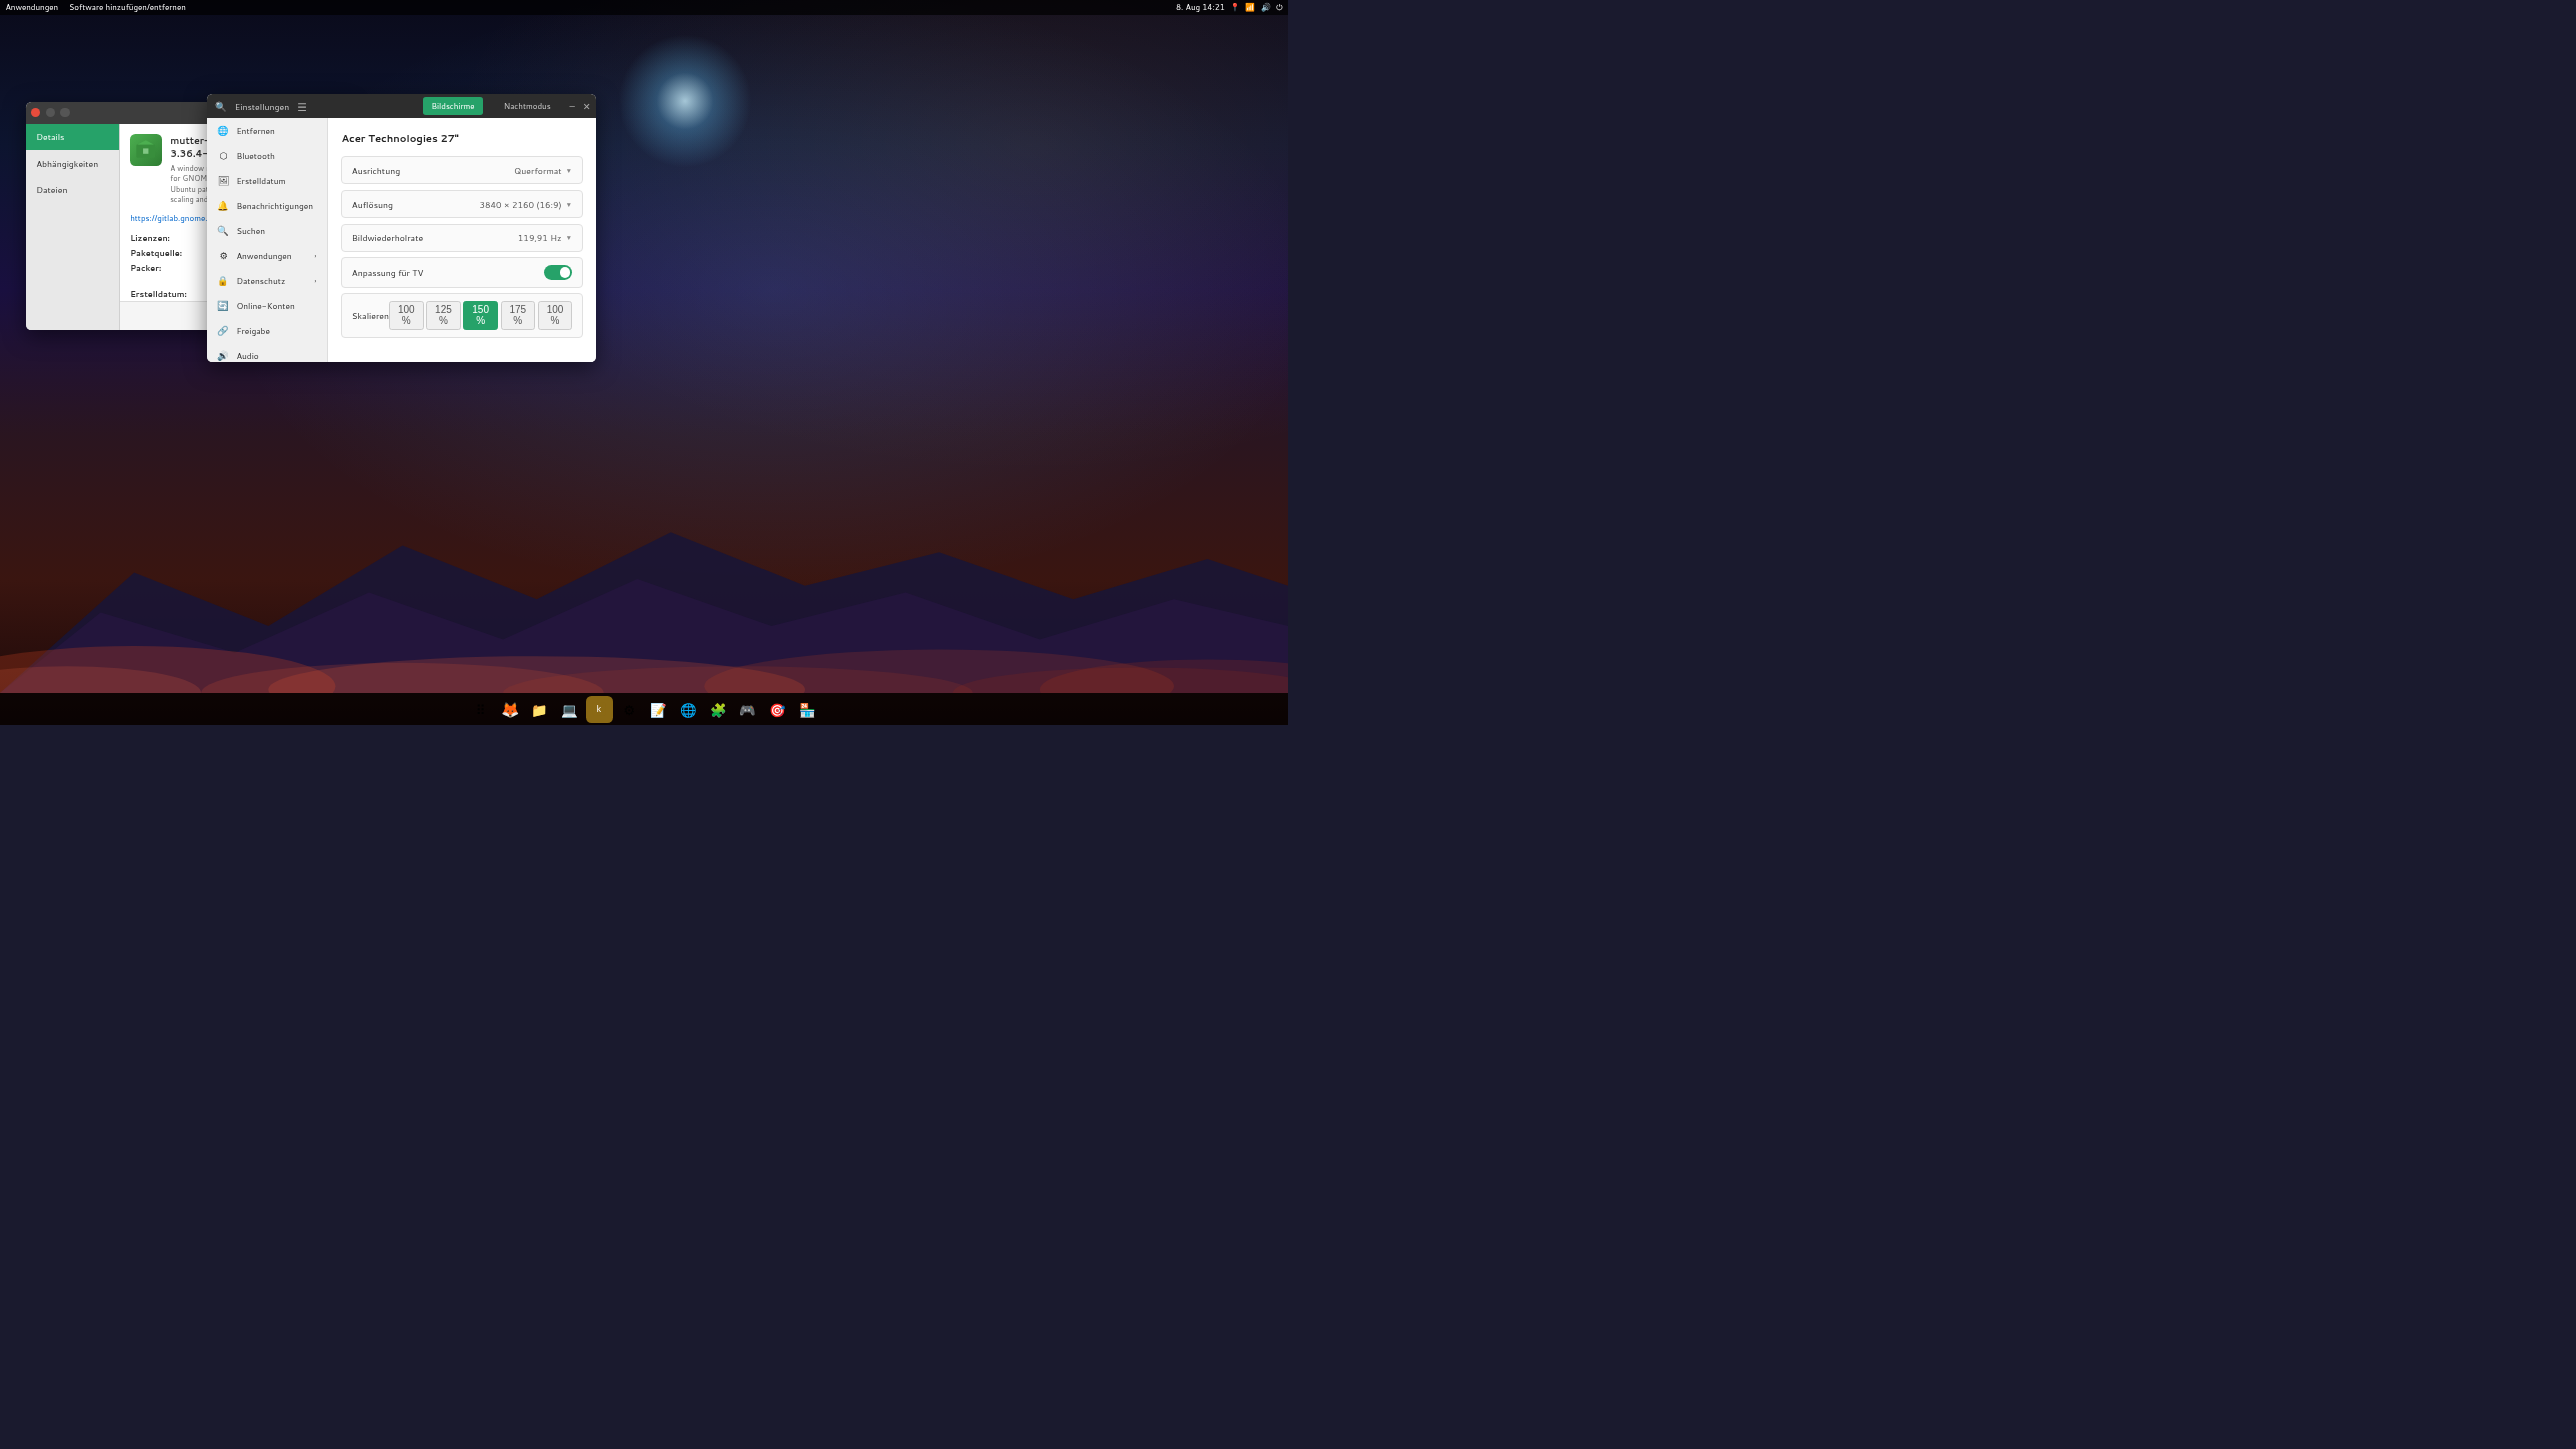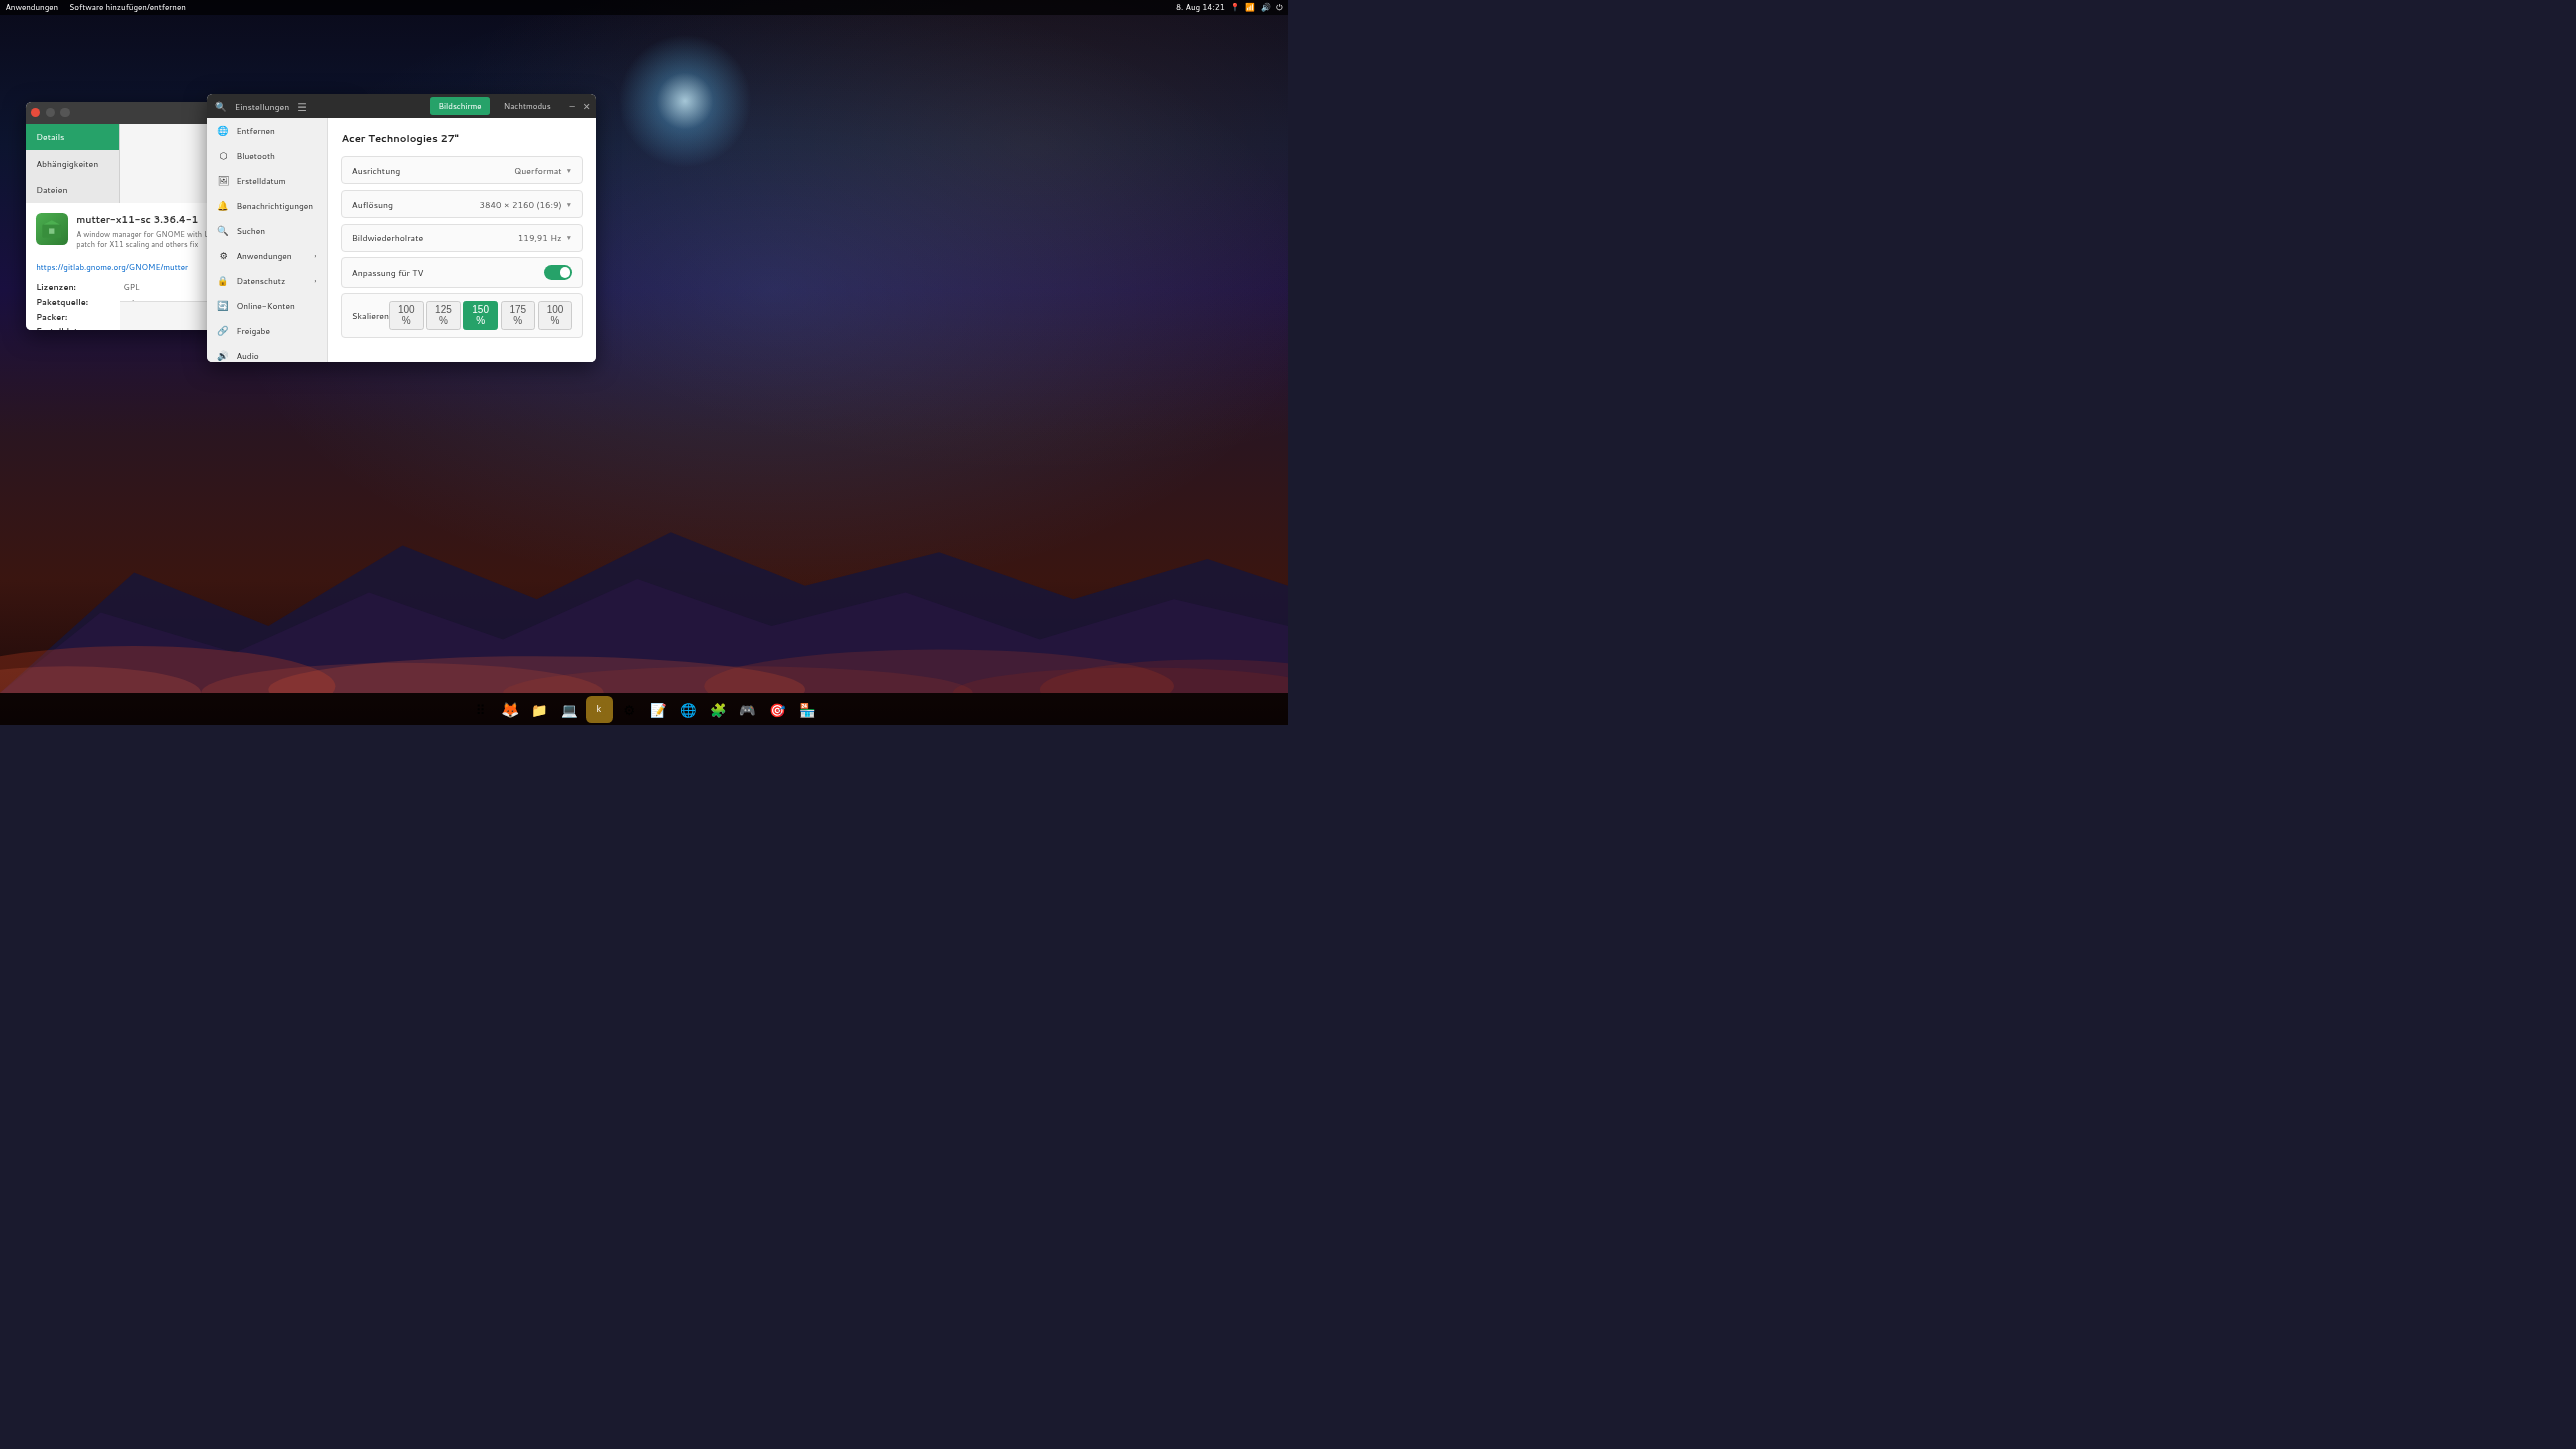--- a/index.html
+++ b/index.html
@@ -152,21 +152,20 @@
     .titlebar-icon-btn {
       color: #aaa;
       font-size: 9.4px;
       cursor: pointer;
       padding: 1.3px 2.7px;
     }
 
     .software-content {
       display: flex;
       height: calc(100% - 21.5px);
-      flex-direction: column;
     }
     .sw-sidebar {
       width: 94px;
       background: #e8e8e8;
       border-right: 0.7px solid #d0d0d0;
     }
     .sw-sidebar-item {
       padding: 6.7px 10.7px;
       cursor: pointer;
       font-size: 8.7px;
@@ -331,21 +330,21 @@
       font-size: 8.7px;
     }
     .hamburger-btn {
       color: #aaa;
       font-size: 10.7px;
       cursor: pointer;
       padding: 2.7px;
     }
     .settings-tabs {
       display: flex;
-      gap: 6px;
+      gap: 13px;
       margin-left: auto;
     }
     .settings-tab {
       padding: 2.7px 8px;
       border-radius: 2.7px;
       font-size: 8px;
       cursor: pointer;
       color: #ccc;
     }
     .settings-tab.active {

